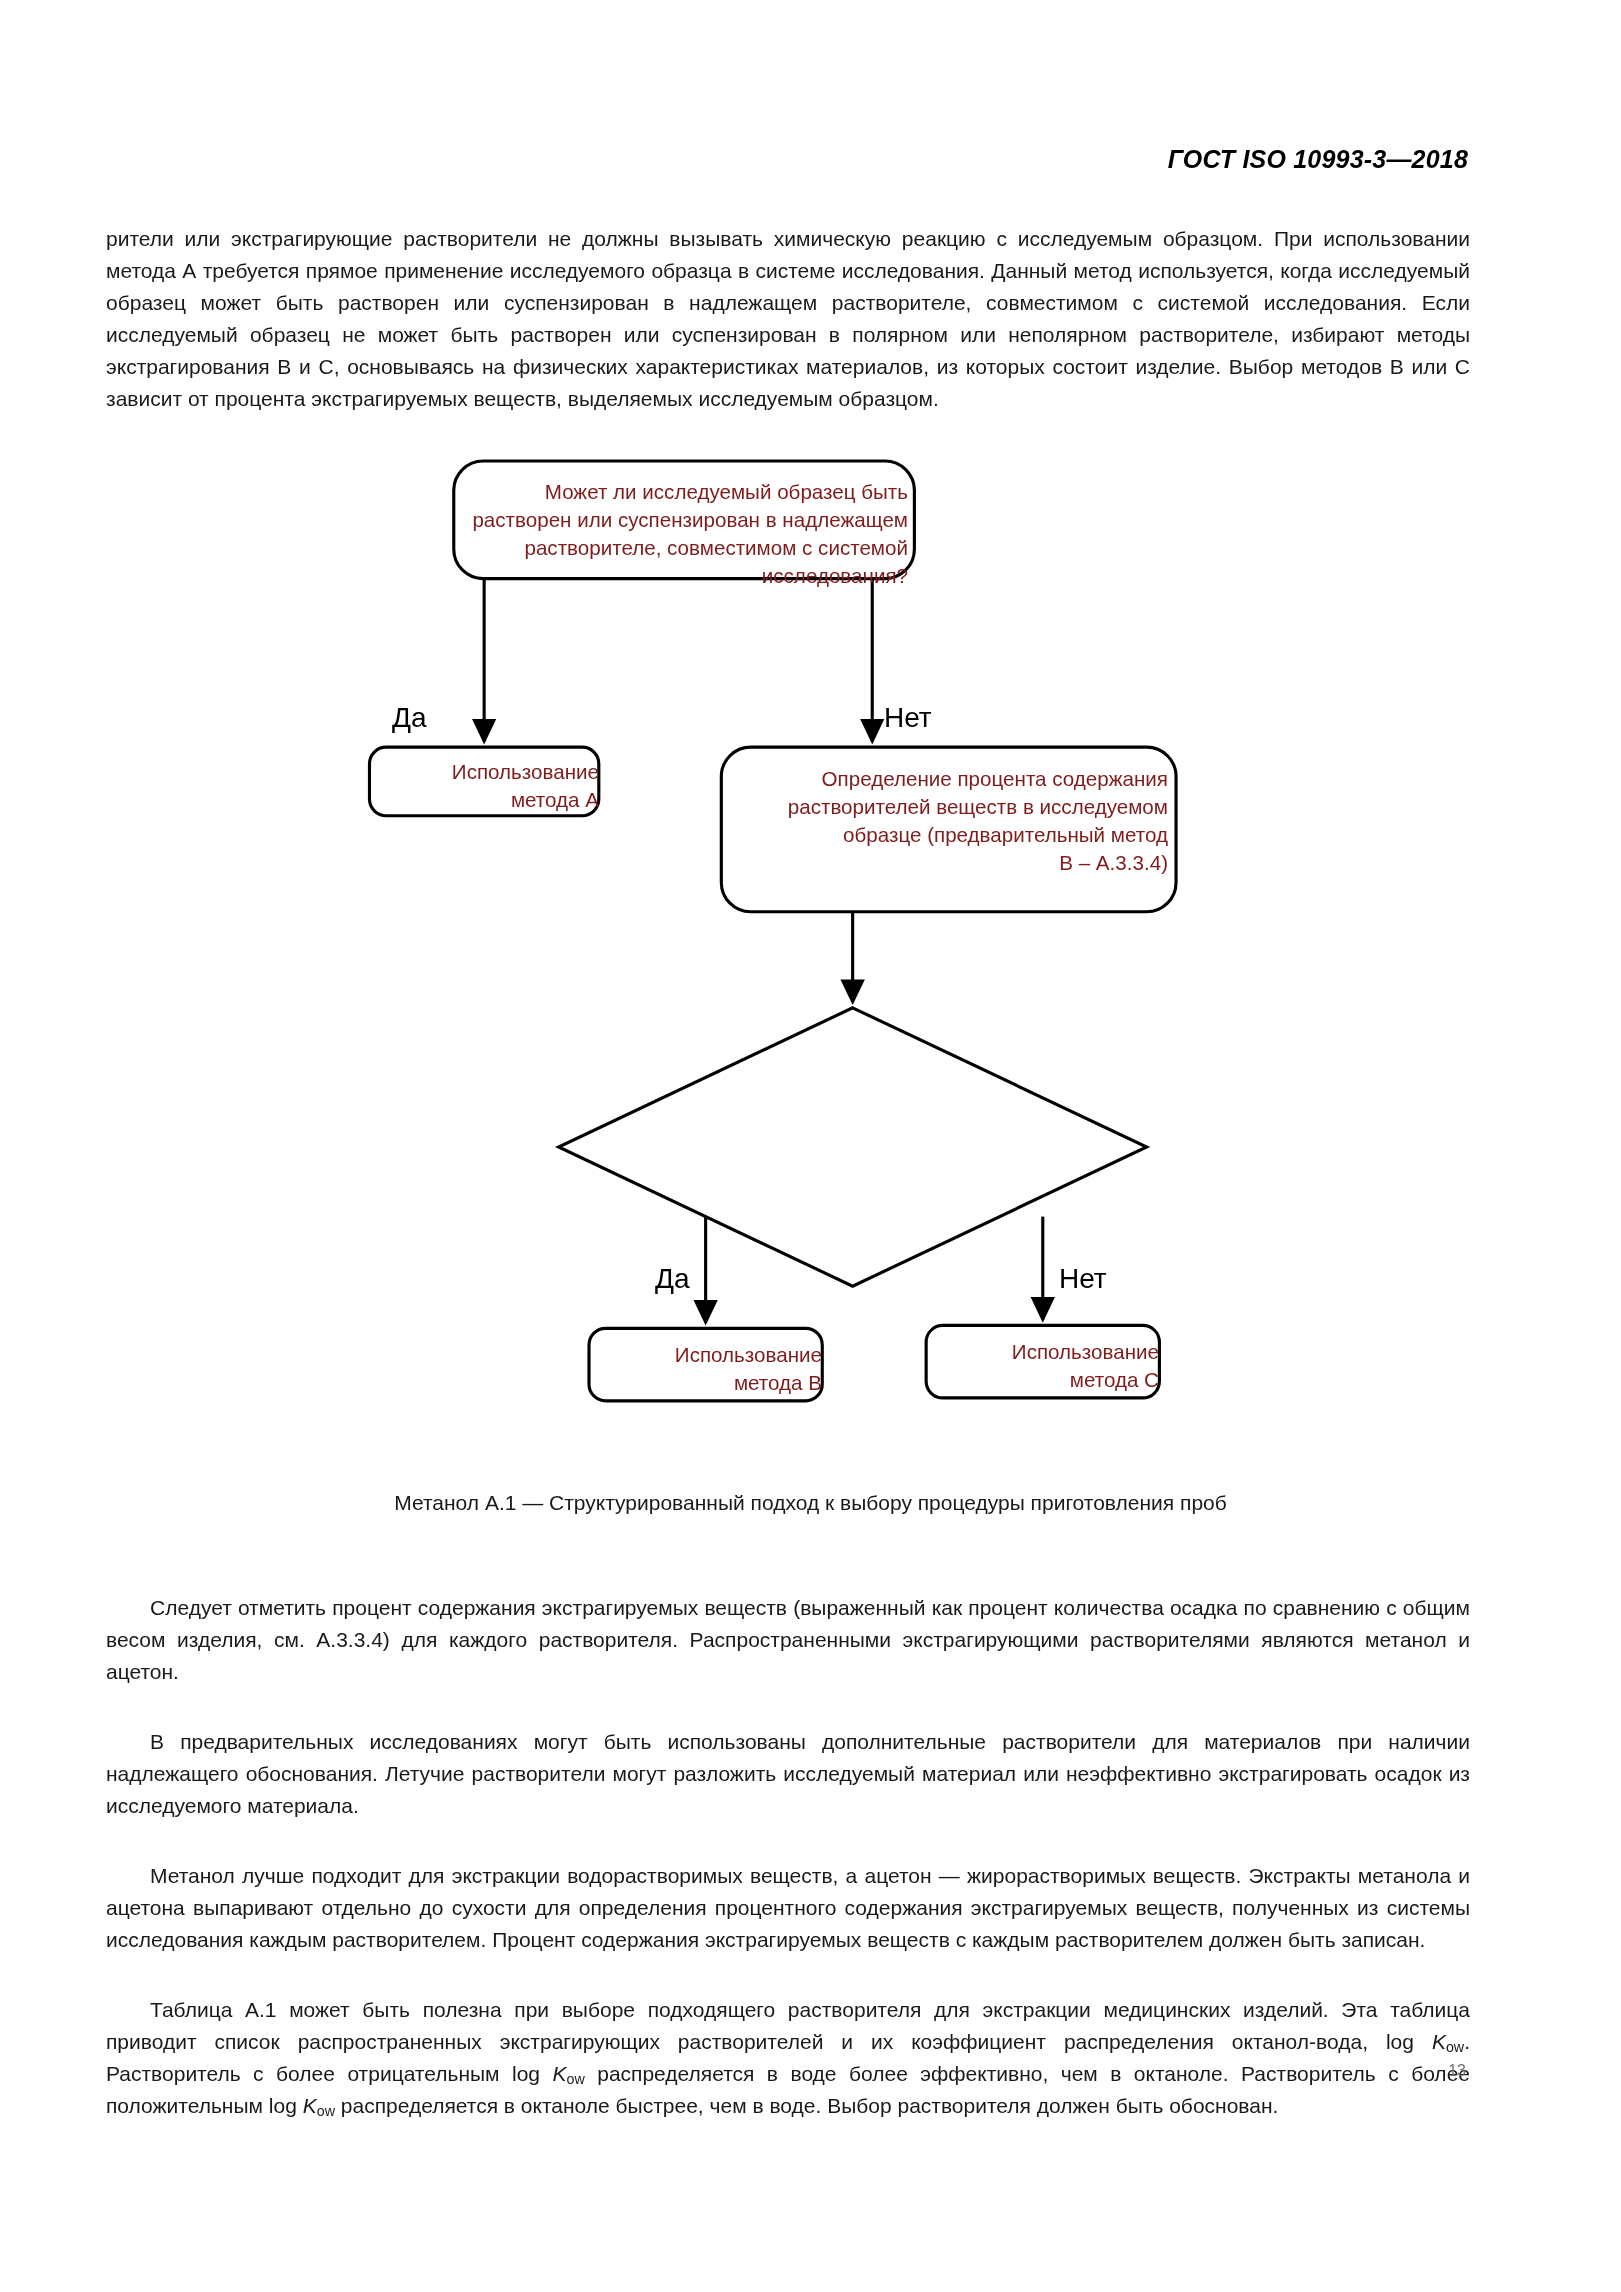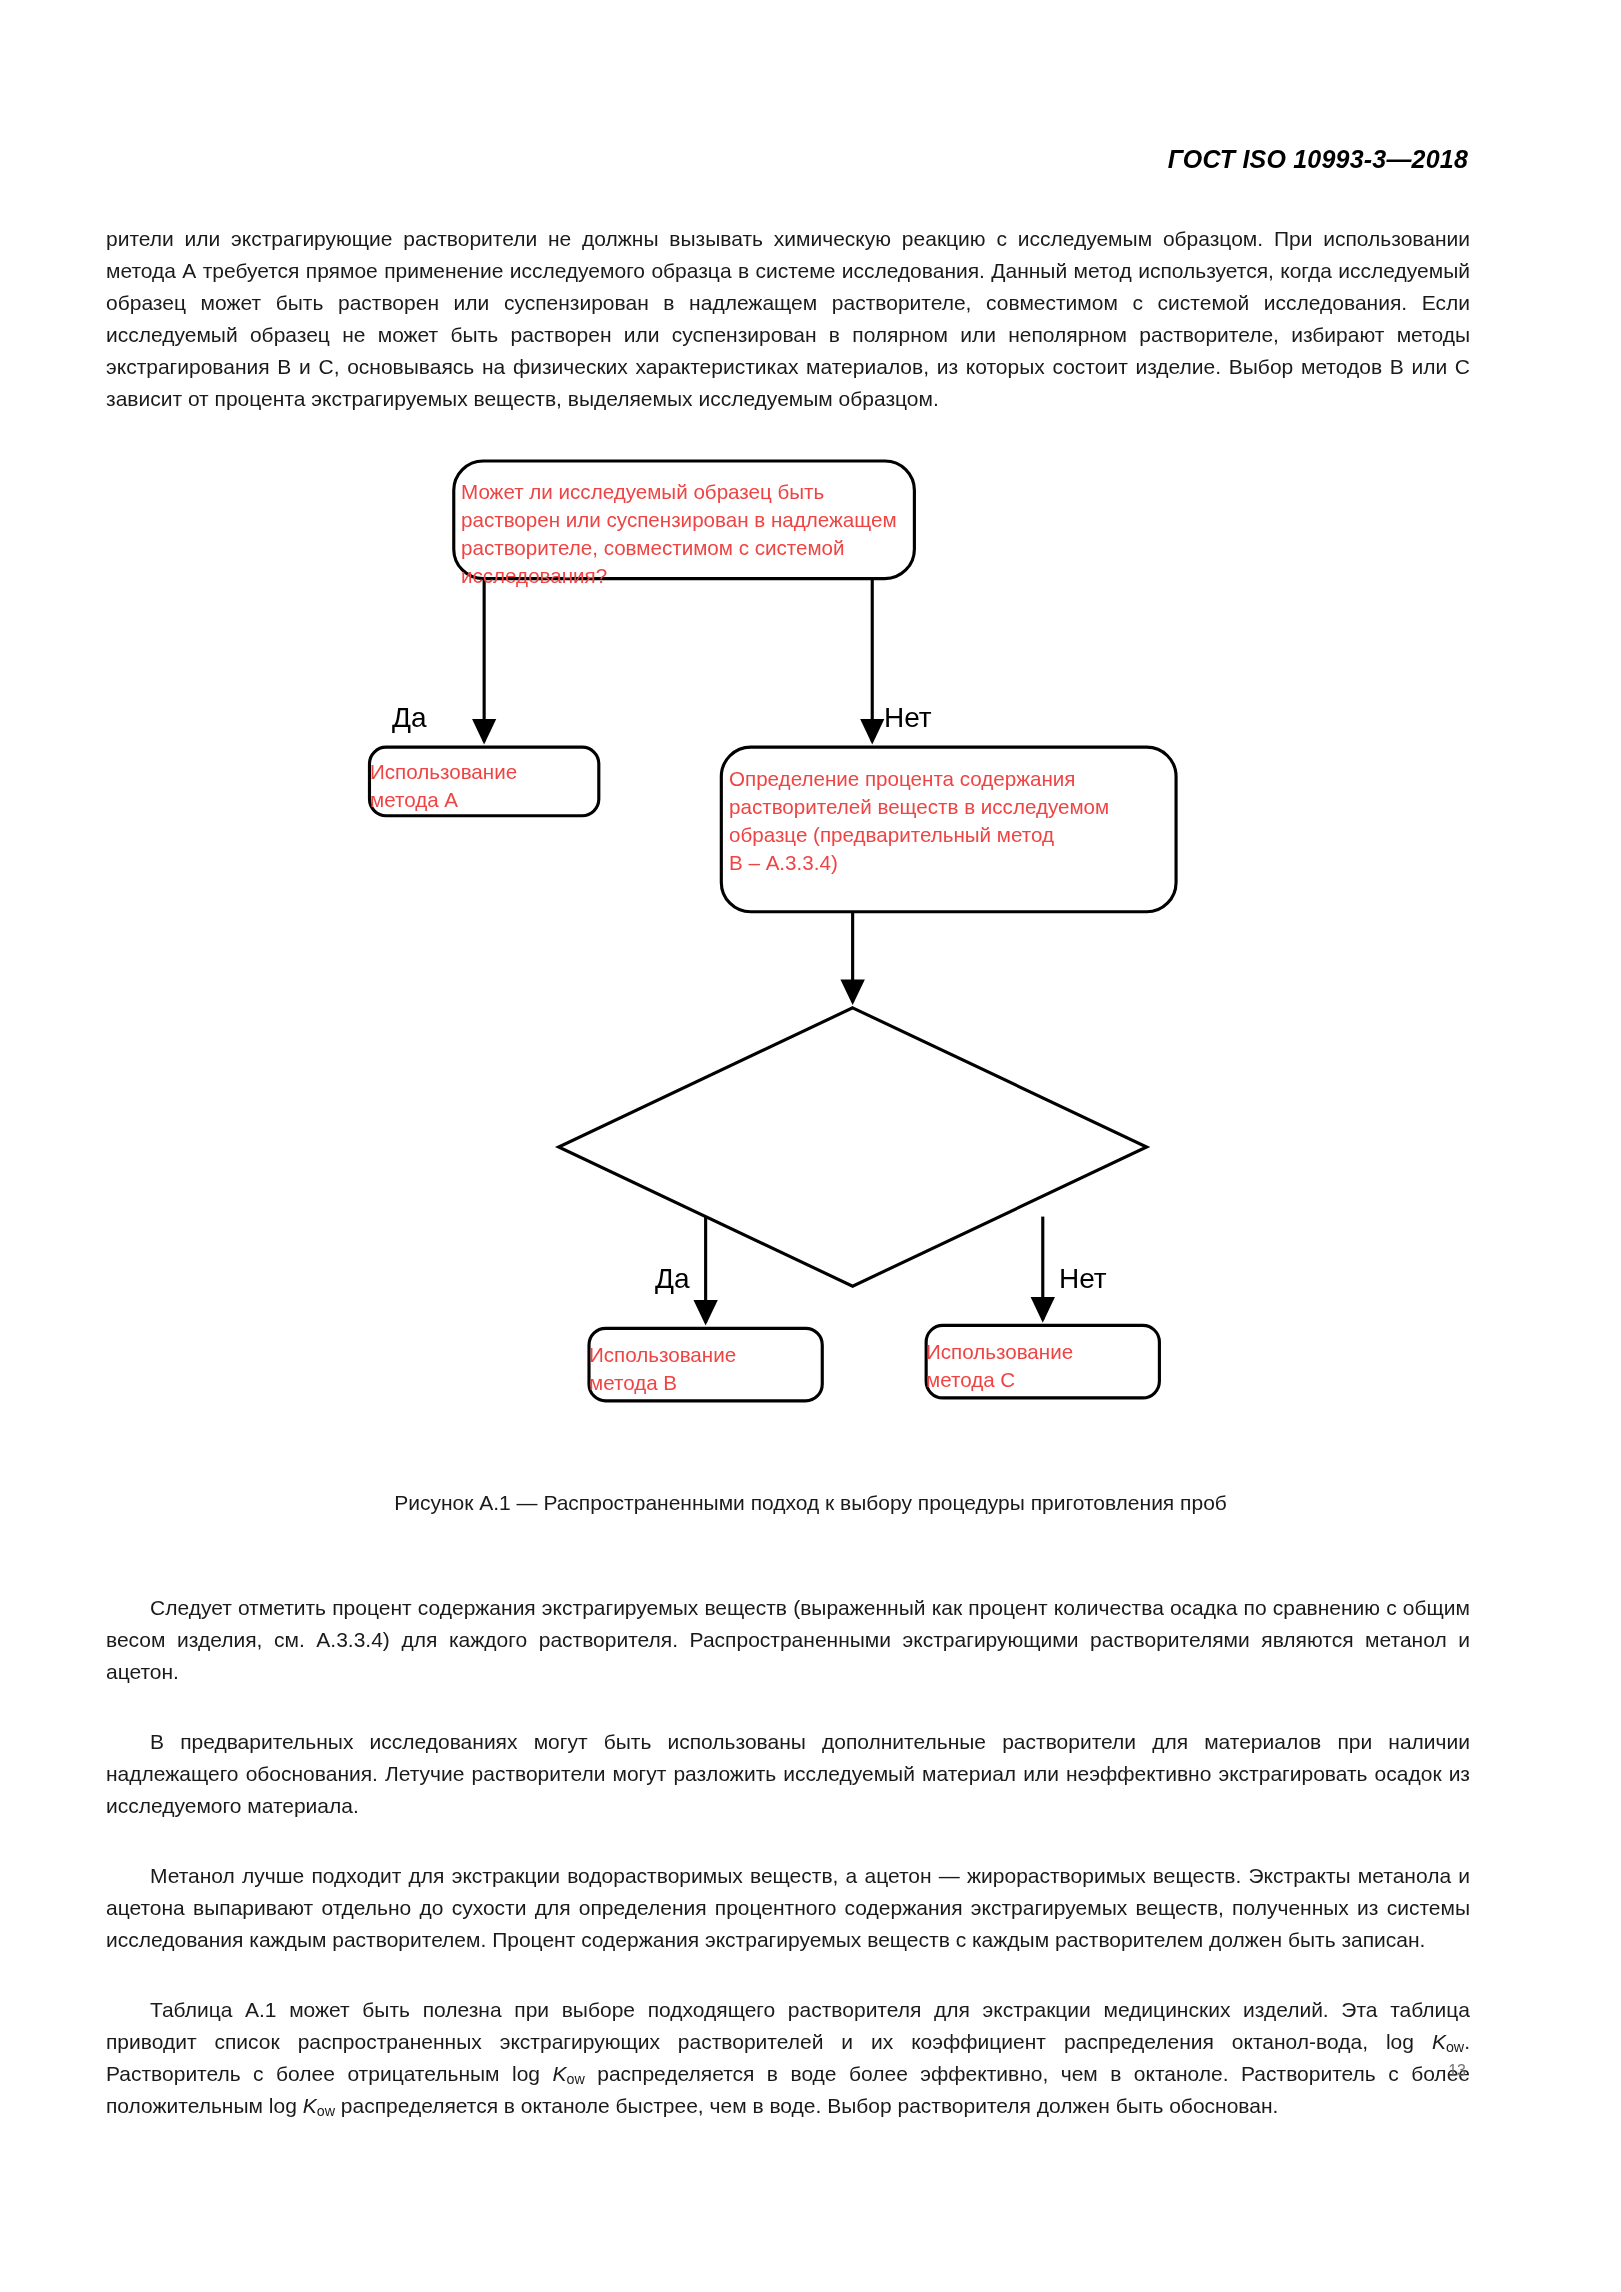--- a/index.html
+++ b/index.html
@@ -68,24 +68,24 @@
     width: 1621px;
     height: 1098px;
   }
   .flow-svg {
     position: absolute;
     left: 0;
     top: 0;
   }
   .node-text {
     position: absolute;
-    text-align: left;
+    text-align: right;
     font-size: 20.6px;
     line-height: 28px;
-    color: #ef4444;
+    color: #7f1d1d;
     pointer-events: none;
   }
   .edge-label {
     position: absolute;
     font-size: 28px;
     line-height: 1;
     color: #000;
   }
 
   .caption {
@@ -167,21 +167,21 @@
 
     <div class="edge-label" style="left:392px; top:253px;">Да</div>
 
     <div class="edge-label" style="left:884px; top:253px;">Нет</div>
 
     <div class="edge-label" style="left:655px; top:814px;">Да</div>
 
     <div class="edge-label" style="left:1059px; top:814px;">Нет</div>
   </div>
 
-  <div class="caption">Рисунок А.1 — Распространенными подход к выбору процедуры приготовления проб</div>
+  <div class="caption">Метанол А.1 — Структурированный подход к выбору процедуры приготовления проб</div>
 
   <div class="textcol block-bottom">
     <p class="para indent">Следует отметить процент содержания экстрагируемых веществ (выраженный как процент количества осадка по сравнению с общим весом изделия, см. А.3.3.4) для каждого растворителя. Распространенными экстрагирующими растворителями являются метанол и ацетон.</p>
     <p class="para indent">В предварительных исследованиях могут быть использованы дополнительные растворители для материалов при наличии надлежащего обоснования. Летучие растворители могут разложить исследуемый материал или неэффективно экстрагировать осадок из исследуемого материала.</p>
     <p class="para indent">Метанол лучше подходит для экстракции водорастворимых веществ, а ацетон — жирорастворимых веществ. Экстракты метанола и ацетона выпаривают отдельно до сухости для определения процентного содержания экстрагируемых веществ, полученных из системы исследования каждым растворителем. Процент содержания экстрагируемых веществ с каждым растворителем должен быть записан.</p>
     <p class="para indent"><span>Таблица А.1 может быть полезна при выборе подходящего растворителя для экстракции медицинских изделий. Эта таблица приводит список распространенных экстрагирующих растворителей и их коэффициент распределения октанол-вода, log </span><span class="ital">K</span><sub>ow</sub><span>. Растворитель с более отрицательным log </span><span class="ital">K</span><sub>ow</sub><span> распределяется в воде более эффективно, чем в октаноле. Растворитель с более положительным log </span><span class="ital">K</span><sub>ow</sub><span> распределяется в октаноле быстрее, чем в воде. Выбор растворителя должен быть обоснован.</span></p>
   </div>
 
   <div class="pageno">13</div>
 

